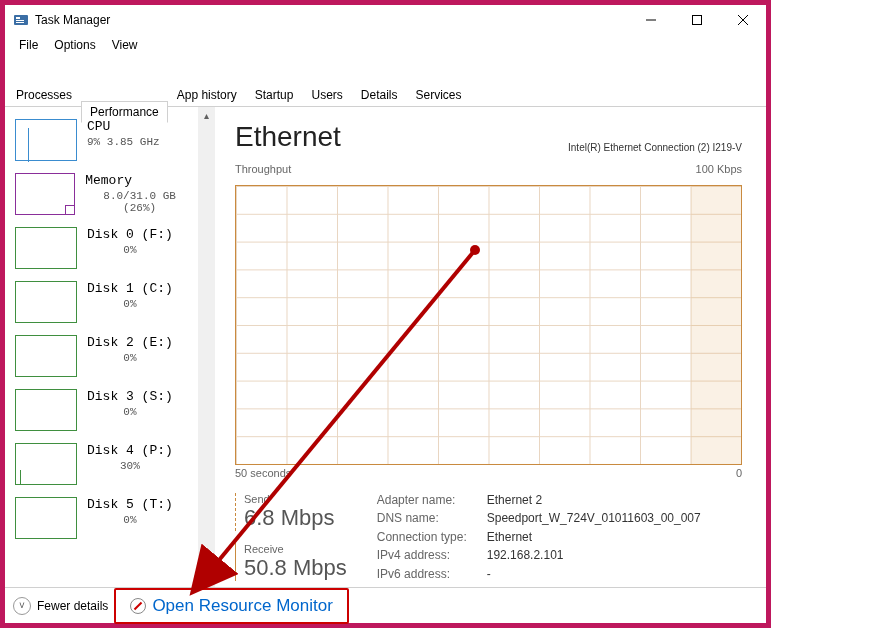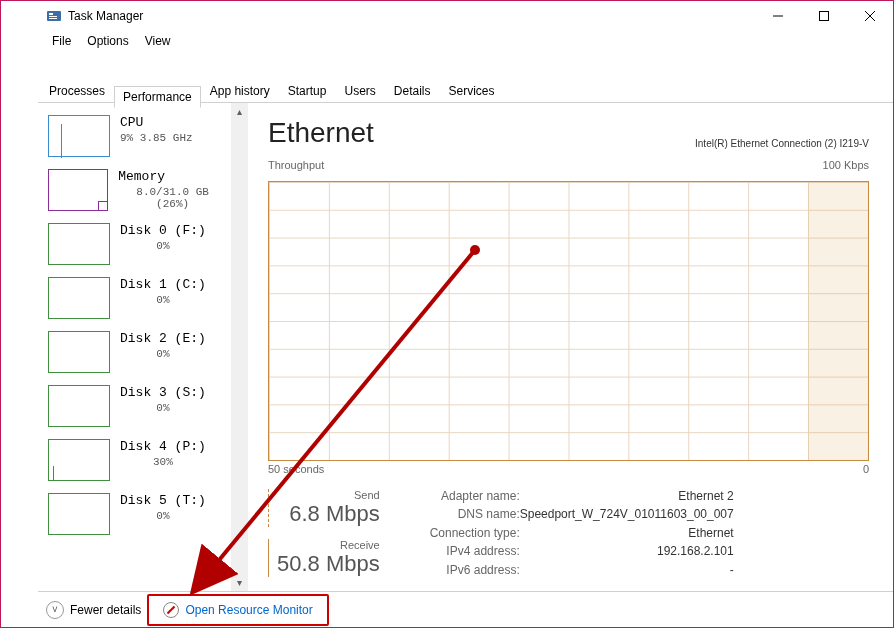--- a/index.html
+++ b/index.html
@@ -1,28 +1,28 @@
 <!DOCTYPE html>
 <html><head>
 <meta charset="utf-8">
 <style>
 * { box-sizing: border-box; margin: 0; padding: 0; }
 body { font-family: "Segoe UI", Tahoma, sans-serif; font-size: 12px; background: #fff; width: 894px; height: 628px; overflow: hidden; position: relative; }
-.window { width: 894px; height: 628px; border: 1px solid #be185d; display: flex; flex-direction: column; background: #fff; padding-left: 37px; }
+.window { width: 771px; height: 628px; border: 5px solid #be185d; display: flex; flex-direction: column; background: #fff; }
 .titlebar { height: 30px; background: #fff; display: flex; align-items: center; padding-left: 8px; }
 .titlebar .app-icon { width: 16px; height: 16px; margin-right: 6px; display: inline-flex; align-items: center; justify-content: center; }
 .titlebar .title { font-size: 12px; color: #000; }
 .titlebar .window-controls { margin-left: auto; display: flex; }
 .win-btn { width: 46px; height: 30px; display: flex; align-items: center; justify-content: center; color: #000; }
 .win-btn svg { width: 10px; height: 10px; }
 .menubar { height: 20px; display: flex; align-items: center; padding: 0 6px; gap: 0; }
 .menu-item { padding: 2px 8px; font-size: 12px; }
 .tabs { display: flex; border-bottom: 1px solid #d0d0d0; padding: 2px 2px 0 2px; }
 .tab { padding: 3px 8px; font-size: 12px; border: 1px solid transparent; position: relative; margin-top: 27px; }
-.tab.active { border: 1px solid #d0d0d0; border-bottom: 1px solid #fff; background: #fff; top: 6px; }
+.tab.active { border: 1px solid #d0d0d0; border-bottom: 1px solid #fff; background: #fff; top: 17px; }
 .content { flex: 1; display: flex; overflow: hidden; }
 .sidebar-wrap { width: 210px; display: flex; position: relative; border-right: none; }
 .sidebar { flex: 1; padding: 6px 0 6px 6px; overflow: hidden; }
 .scrollbar-v { width: 17px; background: #f0f0f0; display: flex; flex-direction: column; }
 .sb-btn { height: 17px; display: flex; align-items: center; justify-content: center; color: #606060; font-size: 10px; }
 .sb-track { flex: 1; }
 .thumb-item { display: flex; align-items: flex-start; padding: 6px 4px; gap: 10px; }
 .thumb-graph { width: 62px; height: 42px; border: 1px solid; position: relative; background: #fff; }
 .thumb-graph.cpu { border-color: #3a8ccf; }
 .thumb-graph.cpu::after { content:""; position:absolute; left: 12px; top: 8px; width: 1px; height: 34px; background:#3a8ccf; }
@@ -38,33 +38,33 @@
 .h-title { font-size: 28px; font-weight: 400; color: #222; }
 .h-sub { font-size: 10px; color: #333; }
 .chart-labels { display: flex; justify-content: space-between; font-size: 11px; color: #666; margin-bottom: 10px; }
 .chart { width: 100%; height: 280px; border: 1px solid #c98a3f; position: relative; margin-bottom: 2px; }
 .chart-grid { position: absolute; inset: 0; background-image:
   linear-gradient(to right, #e9d6c2 1px, transparent 1px),
   linear-gradient(to bottom, #e9d6c2 1px, transparent 1px);
   background-size: 10% 10%; }
 .chart-shade { position: absolute; right: 0; top: 0; bottom: 0; width: 10%; background: rgba(220,160,80,0.15); }
 .chart-btm-labels { display: flex; justify-content: space-between; font-size: 11px; color: #666; margin-bottom: 14px; }
-.stats-row { display: flex; gap: 30px; text-align: right; }
+.stats-row { display: flex; gap: 30px; }
 .stats-col1 { display: flex; flex-direction: column; gap: 12px; }
 .stat-block { border-left: 1px dashed #c98a3f; padding-left: 8px; }
 .stat-block.solid { border-left-style: solid; }
 .stat-label { font-size: 11px; color: #666; }
 .stat-value { font-size: 22px; color: #555; }
 .stats-col2 { display: grid; grid-template-columns: 110px auto; row-gap: 4px; font-size: 12px; }
 .stats-col2 .k { color: #666; }
 .stats-col2 .v { color: #333; }
 .footer { height: 36px; border-top: 1px solid #d0d0d0; display: flex; align-items: center; padding: 0 8px; gap: 6px; }
 .fewer { display: flex; align-items: center; gap: 6px; font-size: 12px; }
 .circ { width: 18px; height: 18px; border: 1px solid #999; border-radius: 50%; display: flex; align-items: center; justify-content: center; font-size: 10px; color: #555; }
-.resmon-btn { display: flex; align-items: center; gap: 6px; padding: 4px 10px; font-size: 12px; color: #0066cc; border: none; background: transparent; }
+.resmon-btn { display: flex; align-items: center; gap: 6px; padding: 4px 10px; font-size: 17px; color: #0066cc; border: none; background: transparent; }
 .resmon-highlight { border: 2px solid #c00; padding: 2px 4px; border-radius: 2px; }
 .resmon-icon { width: 16px; height: 16px; border-radius: 50%; border: 1px solid #888; display: inline-flex; align-items: center; justify-content: center; position: relative; }
 .resmon-icon::after { content:""; position:absolute; width:2px; height:10px; background:#c00; transform: rotate(45deg); }
 .arrow-overlay { position: absolute; left: 0; top: 0; pointer-events: none; }
 </style>
 </head>
 <body>
 
 <div class="window">
   <div class="titlebar">

